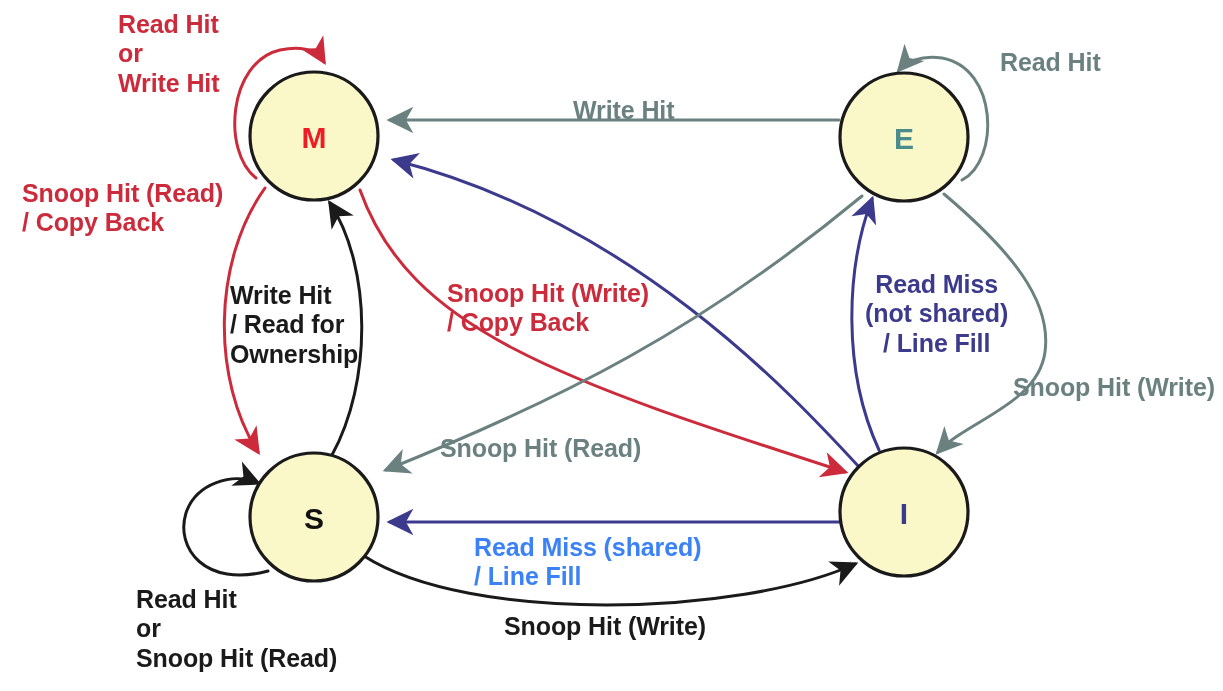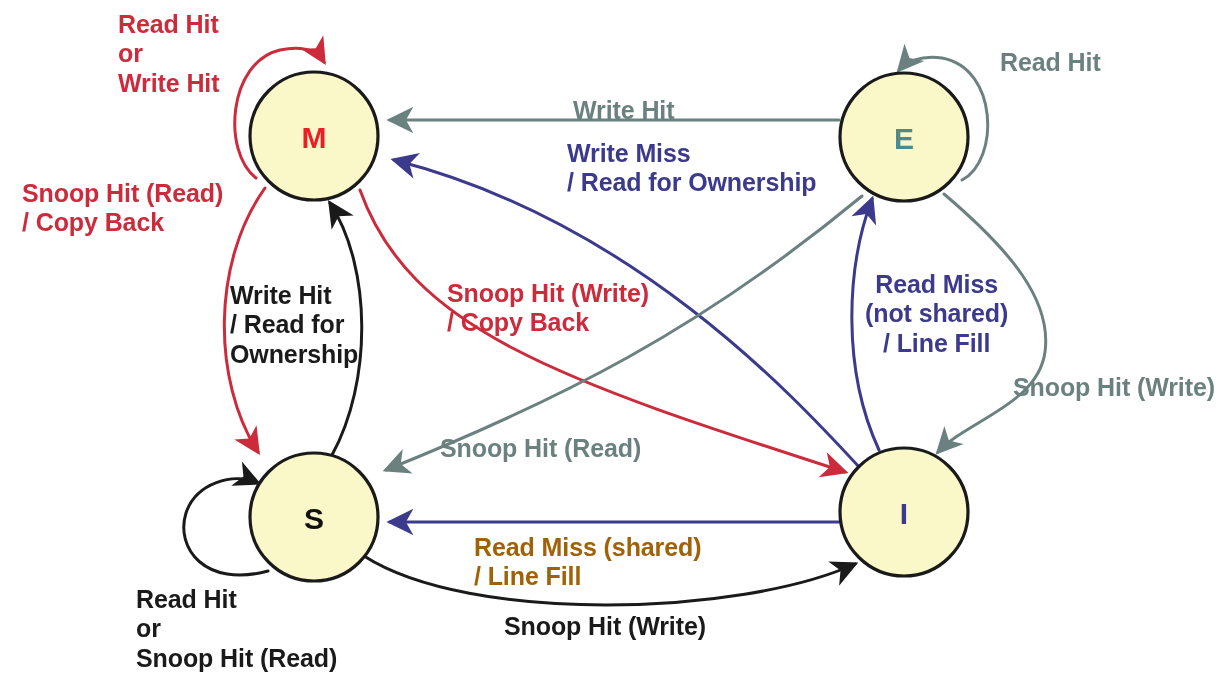--- a/index.html
+++ b/index.html
@@ -127,39 +127,37 @@
 Write Hit</div>
 
   <div class="edge-label" style="left:1000px; top:48px; color:#6b8180;">Read Hit</div>
 
   <div class="edge-label" style="left:136px; top:585px; color:#1a1a1a;">Read Hit
 or
 Snoop Hit (Read)</div>
 
   <div class="edge-label" style="left:573px; top:96px; color:#6b8180;">Write Hit</div>
 
-  <div class="edge-label" style="left:567px; top:139px; color:#3c3a8c;">Write Miss
-/ Read for Ownership</div>
 
   <div class="edge-label" style="left:22px; top:179px; color:#cc2b3c;">Snoop Hit (Read)
 / Copy Back</div>
 
   <div class="edge-label" style="left:230px; top:281px; color:#1a1a1a;">Write Hit
 / Read for
 Ownership</div>
 
   <div class="edge-label" style="left:447px; top:279px; color:#cc2b3c;">Snoop Hit (Write)
 / Copy Back</div>
 
   <div class="edge-label" style="left:440px; top:434px; color:#6b8180;">Snoop Hit (Read)</div>
 
   <div class="edge-label" style="left:865px; top:270px; color:#3c3a8c;text-align:center;">Read Miss
 (not shared)
 / Line Fill</div>
 
   <div class="edge-label" style="left:1013px; top:373px; color:#6b8180;">Snoop Hit (Write)</div>
 
-  <div class="edge-label" style="left:474px; top:533px; color:#a16207;">Read Miss (shared)
+  <div class="edge-label" style="left:474px; top:533px; color:#3b82f6;">Read Miss (shared)
 / Line Fill</div>
 
   <div class="edge-label" style="left:504px; top:612px; color:#1a1a1a;">Snoop Hit (Write)</div>
 
 </div>
 
 </body></html>

